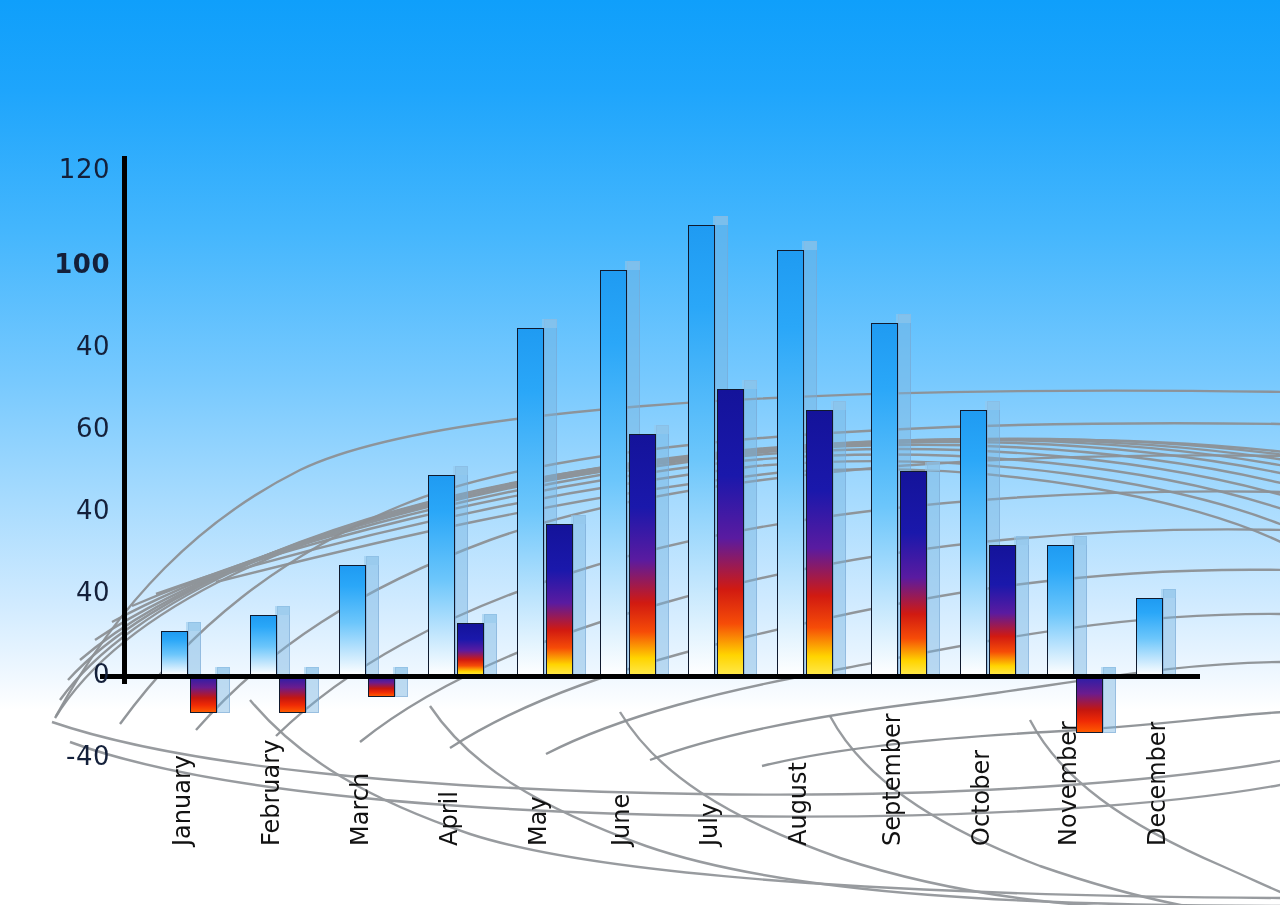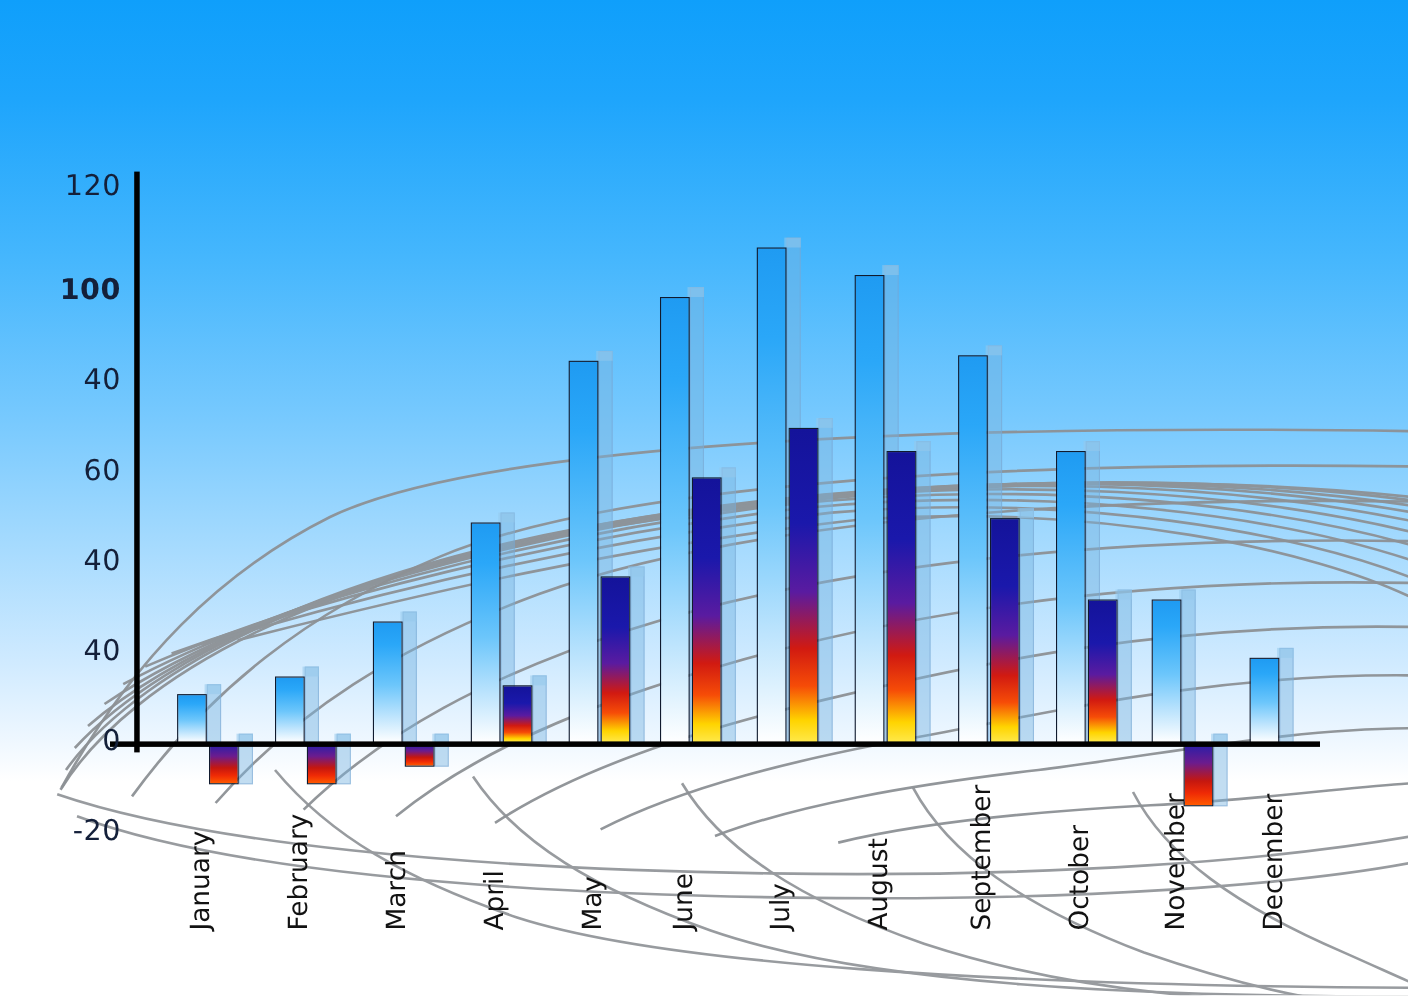--- a/index.html
+++ b/index.html
@@ -237,21 +237,21 @@
   <div class="axis-h" style="left:100px;top:674px;width:1100px;height:5px;"></div>
 
   <div class="layer" id="ylabels-layer">
       <div class="ylab" style="left: 38px; top: 156px;">120</div>
       <div class="ylab" style="left: 38px; top: 251px; font-weight: bold;">100</div>
       <div class="ylab" style="left: 38px; top: 333px;">40</div>
       <div class="ylab" style="left: 38px; top: 415px;">60</div>
       <div class="ylab" style="left: 38px; top: 497px;">40</div>
       <div class="ylab" style="left: 38px; top: 579px;">40</div>
       <div class="ylab" style="left: 38px; top: 661px;">0</div>
-      <div class="ylab" style="left: 38px; top: 743px;">-20</div>
+      <div class="ylab" style="left: 38px; top: 743px;">-40</div>
     </div>
 
   <div class="layer" id="mlabels-layer">
       <div class="mlab" style="left: 170px; top: 846px;">January</div>
       <div class="mlab" style="left: 259px; top: 846px;">February</div>
       <div class="mlab" style="left: 348px; top: 846px;">March</div>
       <div class="mlab" style="left: 437px; top: 846px;">April</div>
       <div class="mlab" style="left: 526px; top: 846px;">May</div>
       <div class="mlab" style="left: 609px; top: 846px;">June</div>
       <div class="mlab" style="left: 697px; top: 846px;">July</div>

